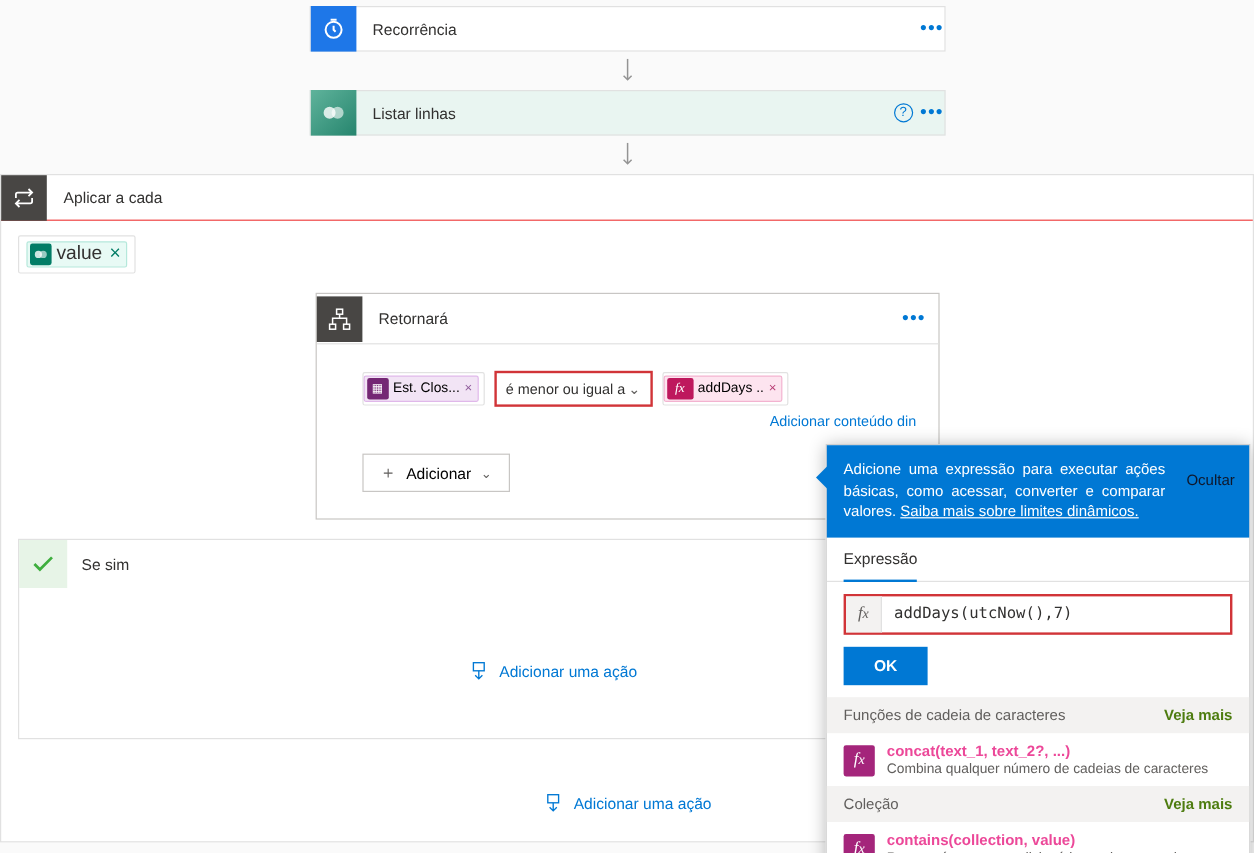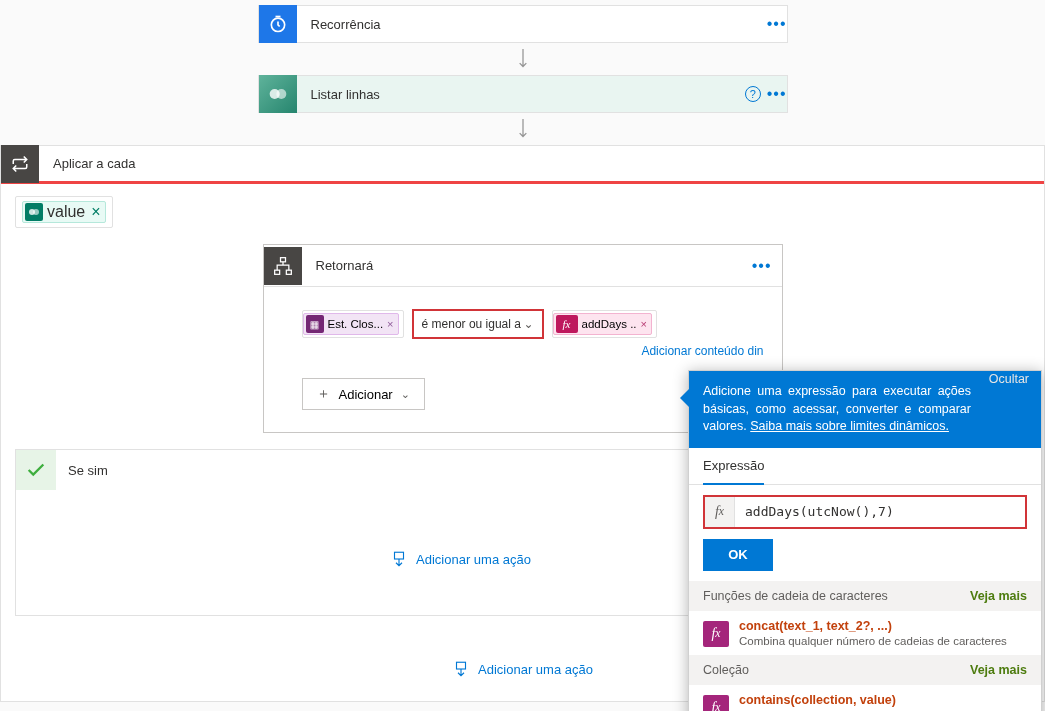--- a/index.html
+++ b/index.html
@@ -15,21 +15,21 @@
 
   .arrow-down { display: flex; justify-content: center; padding: 6px 0; color: #949494; }
   .arrow-down svg { width: 12px; height: 20px; }
 
   .step-recurrence { margin: 0 auto; width: 530px; }
   .icon-blue { background: #1e77e8; }
   .icon-dark { background: #484644; }
   .icon-listar { background: linear-gradient(135deg, #5fb39b, #26856e); }
 
   .foreach-card { background: #fff; border: 1px solid #e1e1e1; width: 100%; }
-  .foreach-header { height: 38px; border-bottom: 3px solid #ef4444; }
+  .foreach-header { height: 38px; border-bottom: 1px solid #ef4444; }
   .foreach-body { padding: 12px 14px 20px; }
   .req-label { font-size: 11px; color: #323130; margin-bottom: 4px; display: inline-block; }
   .asterisk { color: #d13438; }
   .token-row { border: 1px solid #e1e1e1; border-radius: 2px; padding: 4px 6px; display: inline-flex; align-items: center; background: #fff; }
   .token { display: inline-flex; align-items: center; background: #e8faf5; border: 1px solid #b5e8db; border-radius: 2px; padding: 1px 4px 1px 2px; font-size: 16px; color: #323130; }
   .token .tk-icon { width: 18px; height: 18px; background: #027d66; border-radius: 2px; margin-right: 4px; display:flex; align-items:center; justify-content:center; }
   .token .tk-x { margin-left: 6px; color: #027d66; cursor: pointer; }
 
   .condition-card { margin: 16px auto 10px; width: 520px; background: #fff; border: 1px solid #c8c6c4; }
   .condition-header { display: flex; align-items: center; height: 42px; border-bottom: 1px solid #e1e1e1; padding-right: 10px; }
@@ -65,33 +65,33 @@
   .add-action { display: inline-flex; align-items: center; gap: 8px; color: #0078d4; font-size: 13px; cursor: pointer; }
   .add-action svg { width: 18px; height: 18px; }
 
   .bottom-add { text-align: center; margin-top: 44px; }
 
   
   .popup { position: absolute; top: 370px; left: 688px; width: 354px; background: #fff; box-shadow: 0 2px 14px rgba(0,0,0,0.3); border: 1px solid #d0d0d0; }
   .popup-tip { position:absolute; top: 388px; left: 680px; width: 0; height: 0; border-top: 10px solid transparent; border-bottom: 10px solid transparent; border-right: 10px solid #0078d4; z-index: 3;}
   .popup-header { background: #0078d4; color: #fff; padding: 12px 70px 12px 14px; font-size: 12.5px; line-height: 1.4; position: relative; text-align: justify;}
   .popup-header a { color: #fff; text-decoration: underline; }
-  .popup-header .hide-link { position: absolute; right: 12px; top: 0; color: #e5e5e5; font-size: 12.5px; }
+  .popup-header .hide-link { position: absolute; right: 12px; top: 21px; color: #0f172a; font-size: 12.5px; }
   .popup-tabs { display: flex; border-bottom: 1px solid #e1e1e1; padding: 0 14px; }
   .popup-tab { padding: 10px 0; margin-right: 26px; color: #605e5c; font-size: 13px; cursor: pointer; }
   .popup-tab.active { color: #323130; border-bottom: 2px solid #0078d4; margin-bottom: -1px; }
   .expr-box { margin: 10px 14px 0; border: 2px solid #d13438; display: flex; align-items: center; height: 34px; background: #fff; }
   .expr-box .fx { width: 30px; height: 100%; background: #f3f2f1; color: #605e5c; display:flex; align-items:center; justify-content:center; font-style: italic; font-family: "Times New Roman", serif; font-size: 14px; border-right:1px solid #e1e1e1;}
   .expr-box input { border: none; outline: none; flex: 1; padding: 0 10px; font-family: Consolas, monospace; font-size: 13px; color: #323130; background: transparent; }
   .ok-btn { margin: 10px 14px; background: #0078d4; color: #fff; height: 32px; width: 70px; border: none; font-size: 13px; font-weight: 600; cursor: pointer; }
   .section-header { background: #f3f2f1; padding: 8px 14px; display: flex; justify-content: space-between; font-size: 12.5px; color: #605e5c; }
   .section-header .more { color: #4d7c0f; cursor: pointer; font-weight: bold; }
   .func-row { display: flex; align-items: flex-start; padding: 8px 14px; gap: 10px; cursor: pointer; }
   .func-row .fxp { width: 26px; height: 26px; background: #a4257b; color: #fff; display:flex; align-items:center; justify-content:center; font-style: italic; font-family:"Times New Roman",serif; font-size: 14px; border-radius: 2px; flex-shrink:0; margin-top:2px;}
-  .func-row .fn { font-size: 12.5px; color: #c2410c; font-weight:600;}
+  .func-row .fn { font-size: 12.5px; color: #ec4899; font-weight:600;}
   .func-row .fd { font-size: 11.5px; color: #605e5c; margin-top: 2px; }
 
   .right-branch-narrow { width: 106px; flex: 0 0 106px; }
 
   svg { display: block; }
 </style>
 </head>
 <body>
 
 <div style="padding-top:5px;">

